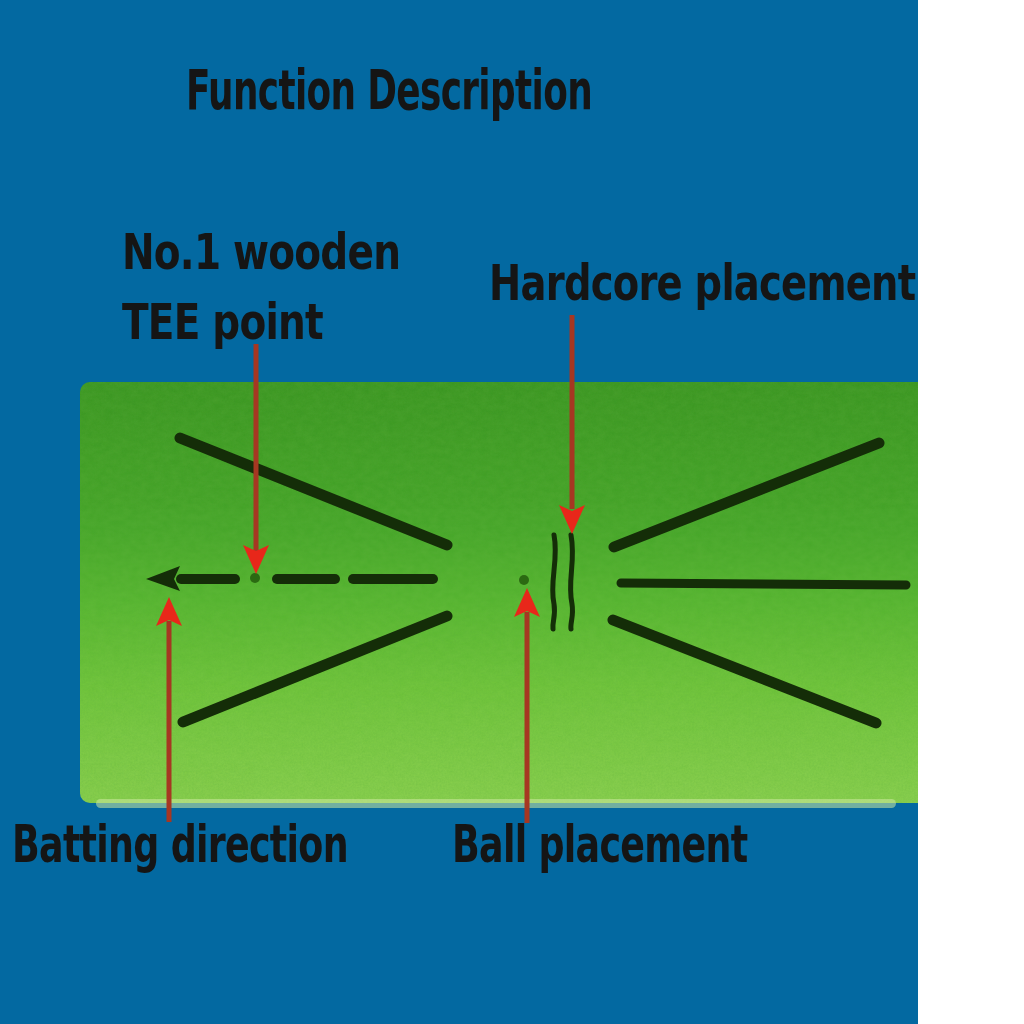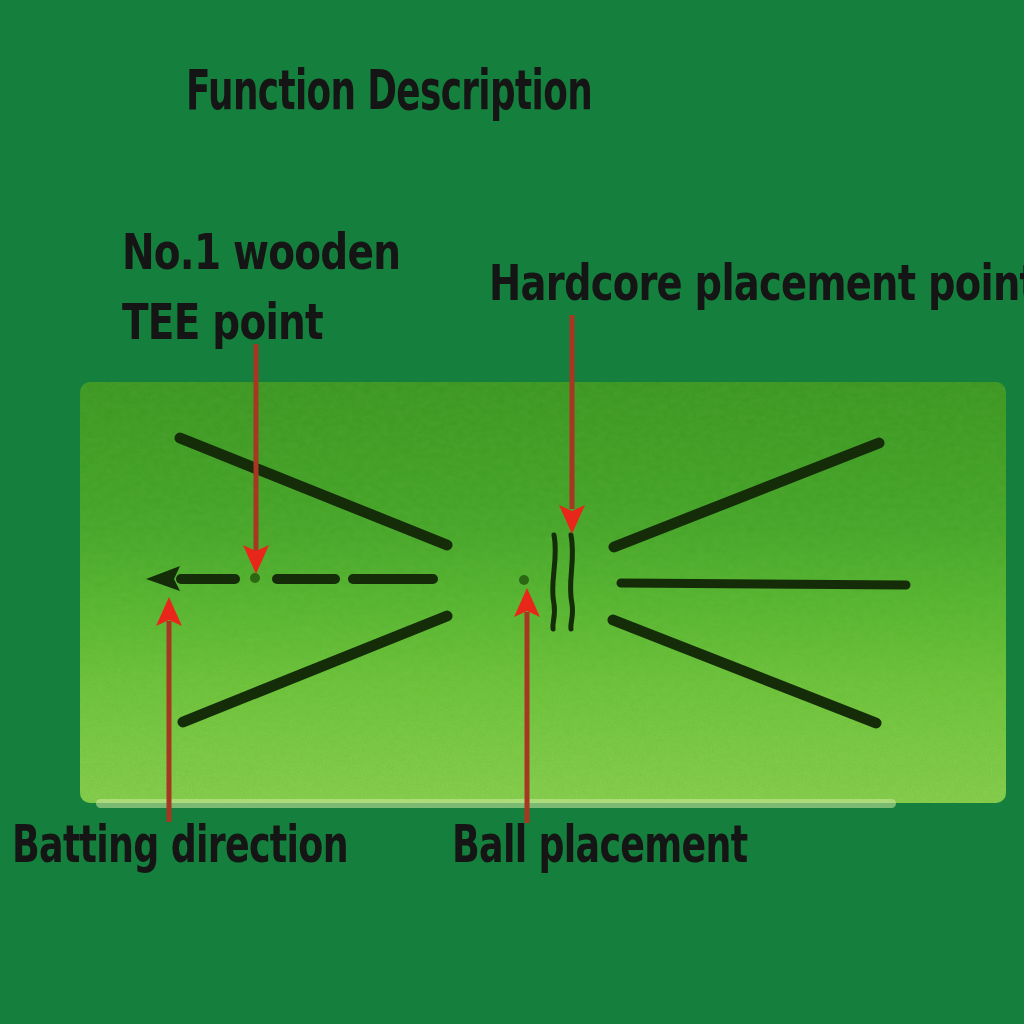--- a/index.html
+++ b/index.html
@@ -1,17 +1,17 @@
 <!DOCTYPE html>
 <html><head>
 <meta charset="utf-8">
 <style>
   html,body{margin:0;padding:0;background:#ffffff;}
   #stage{
-    position:relative;width:1024px;height:1024px;background:#15803d;
+    position:relative;width:918px;height:1024px;background:#0369a1;
     font-family:"DejaVu Sans","Liberation Sans",sans-serif;overflow:hidden;
   }
   .lbl{
     position:absolute;color:#151515;font-weight:bold;white-space:nowrap;
     transform-origin:0 0;line-height:1;letter-spacing:-1px;
   }
   #title{left:186px;top:62px;font-size:56px;transform:scaleX(0.64);}
   #lbl-tee-1{left:122px;top:227px;font-size:50px;transform:scaleX(0.78);}
   #lbl-tee-2{left:122px;top:297px;font-size:50px;transform:scaleX(0.78);}
   #lbl-hardcore{left:489px;top:258px;font-size:50px;transform:scaleX(0.77);}

